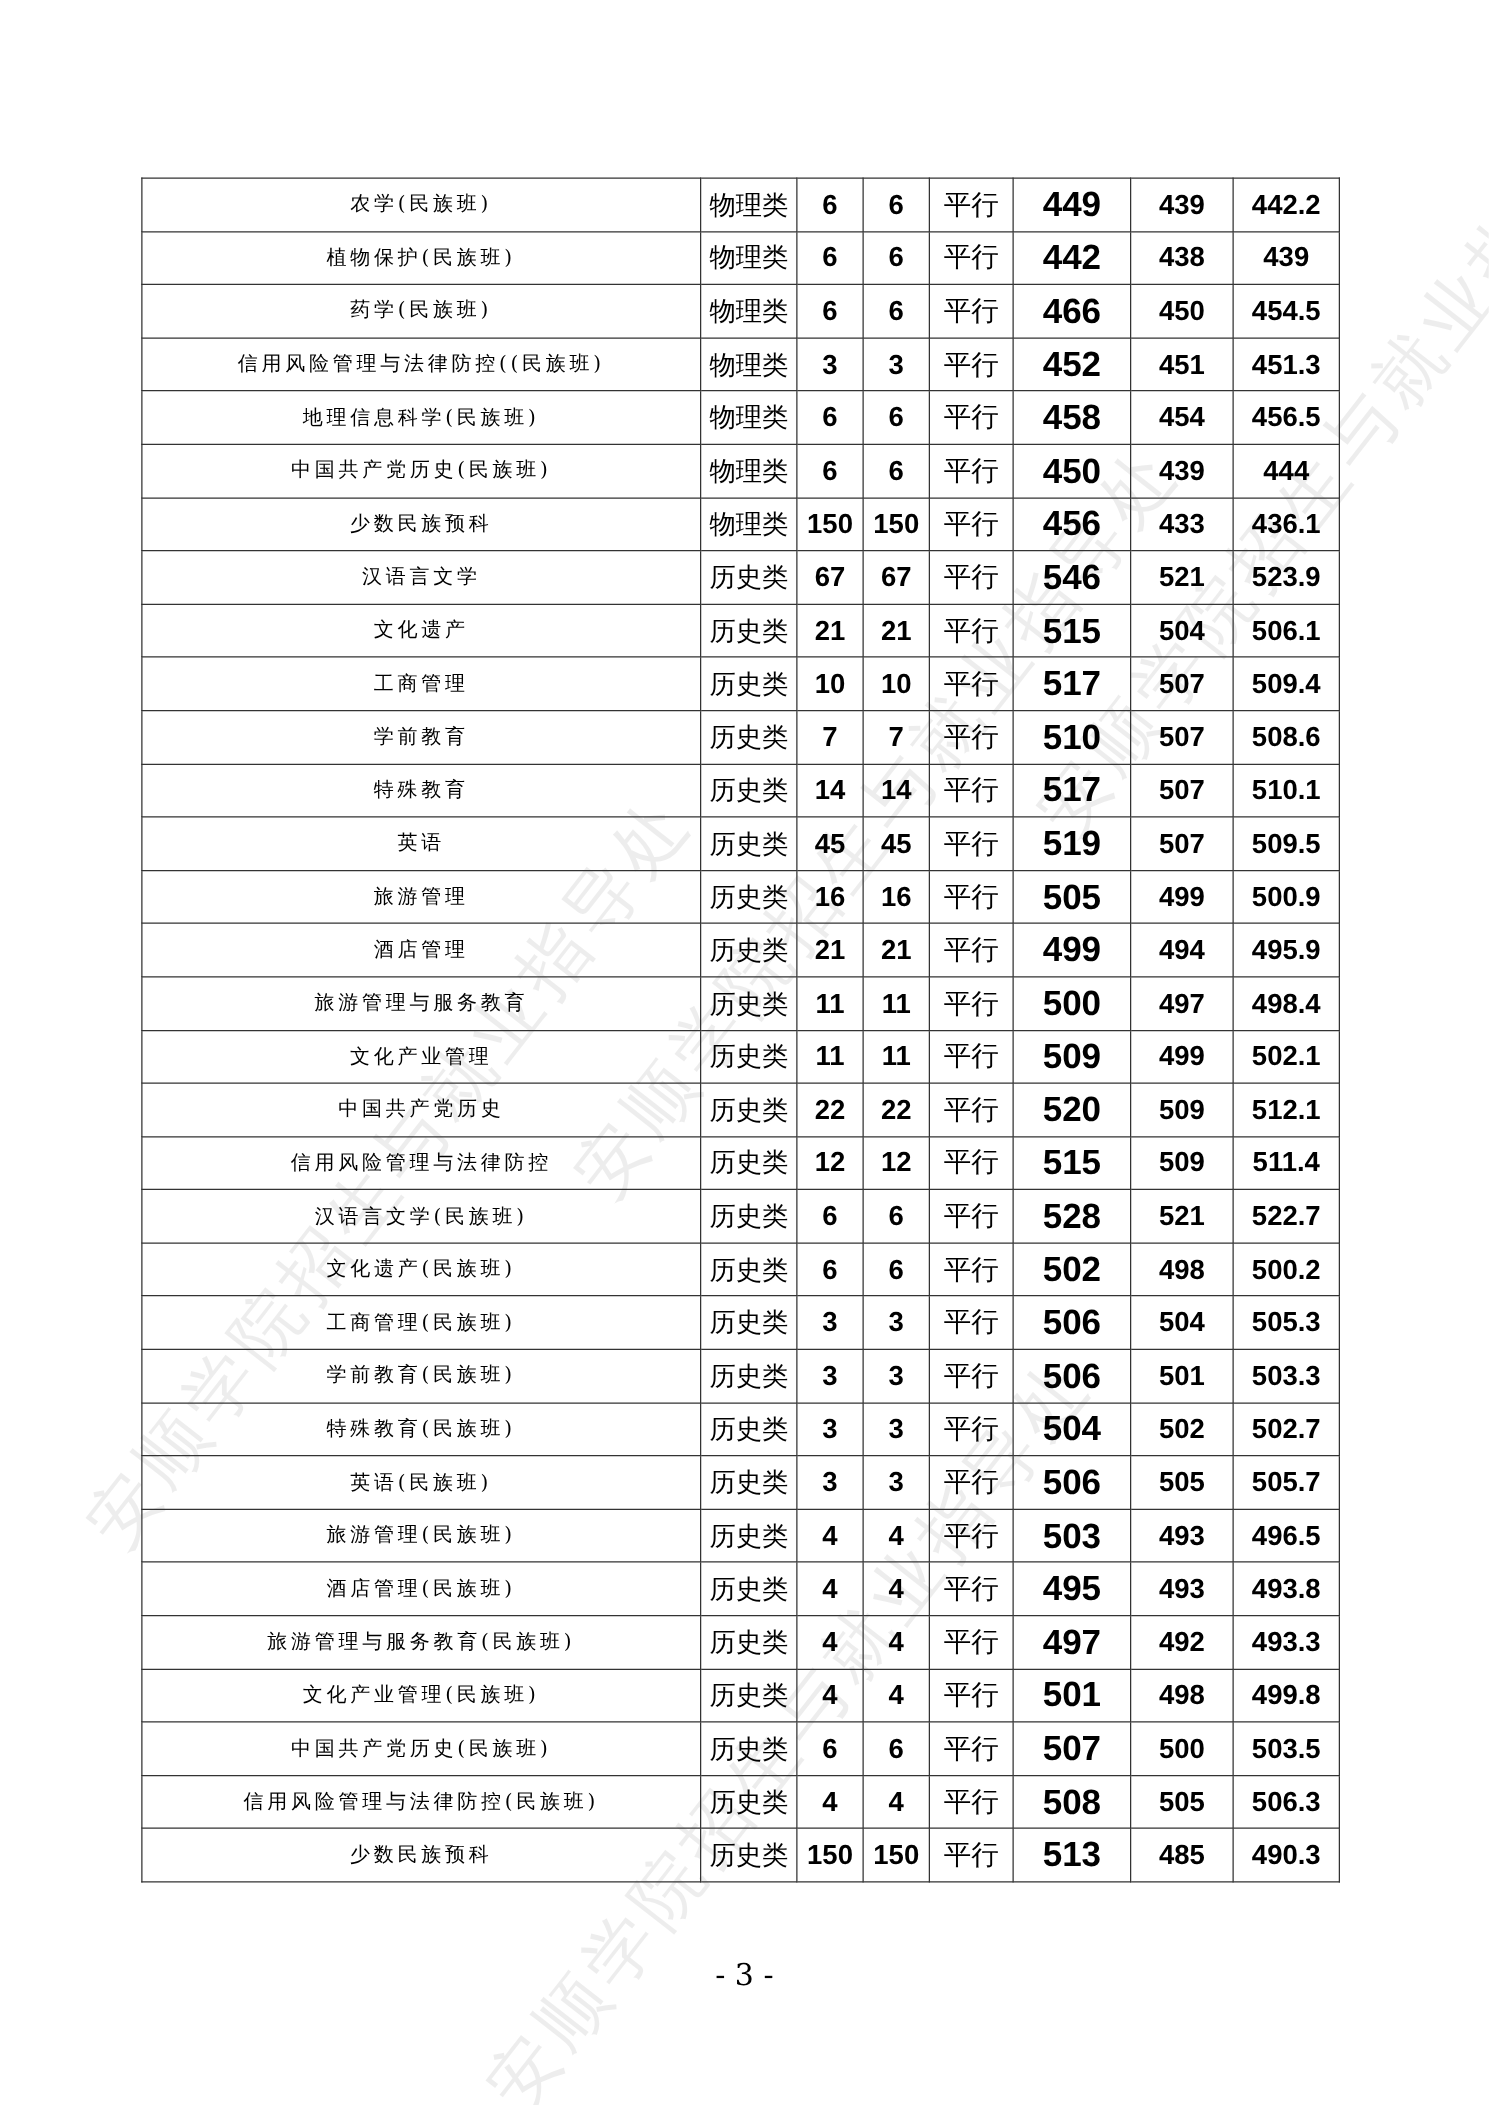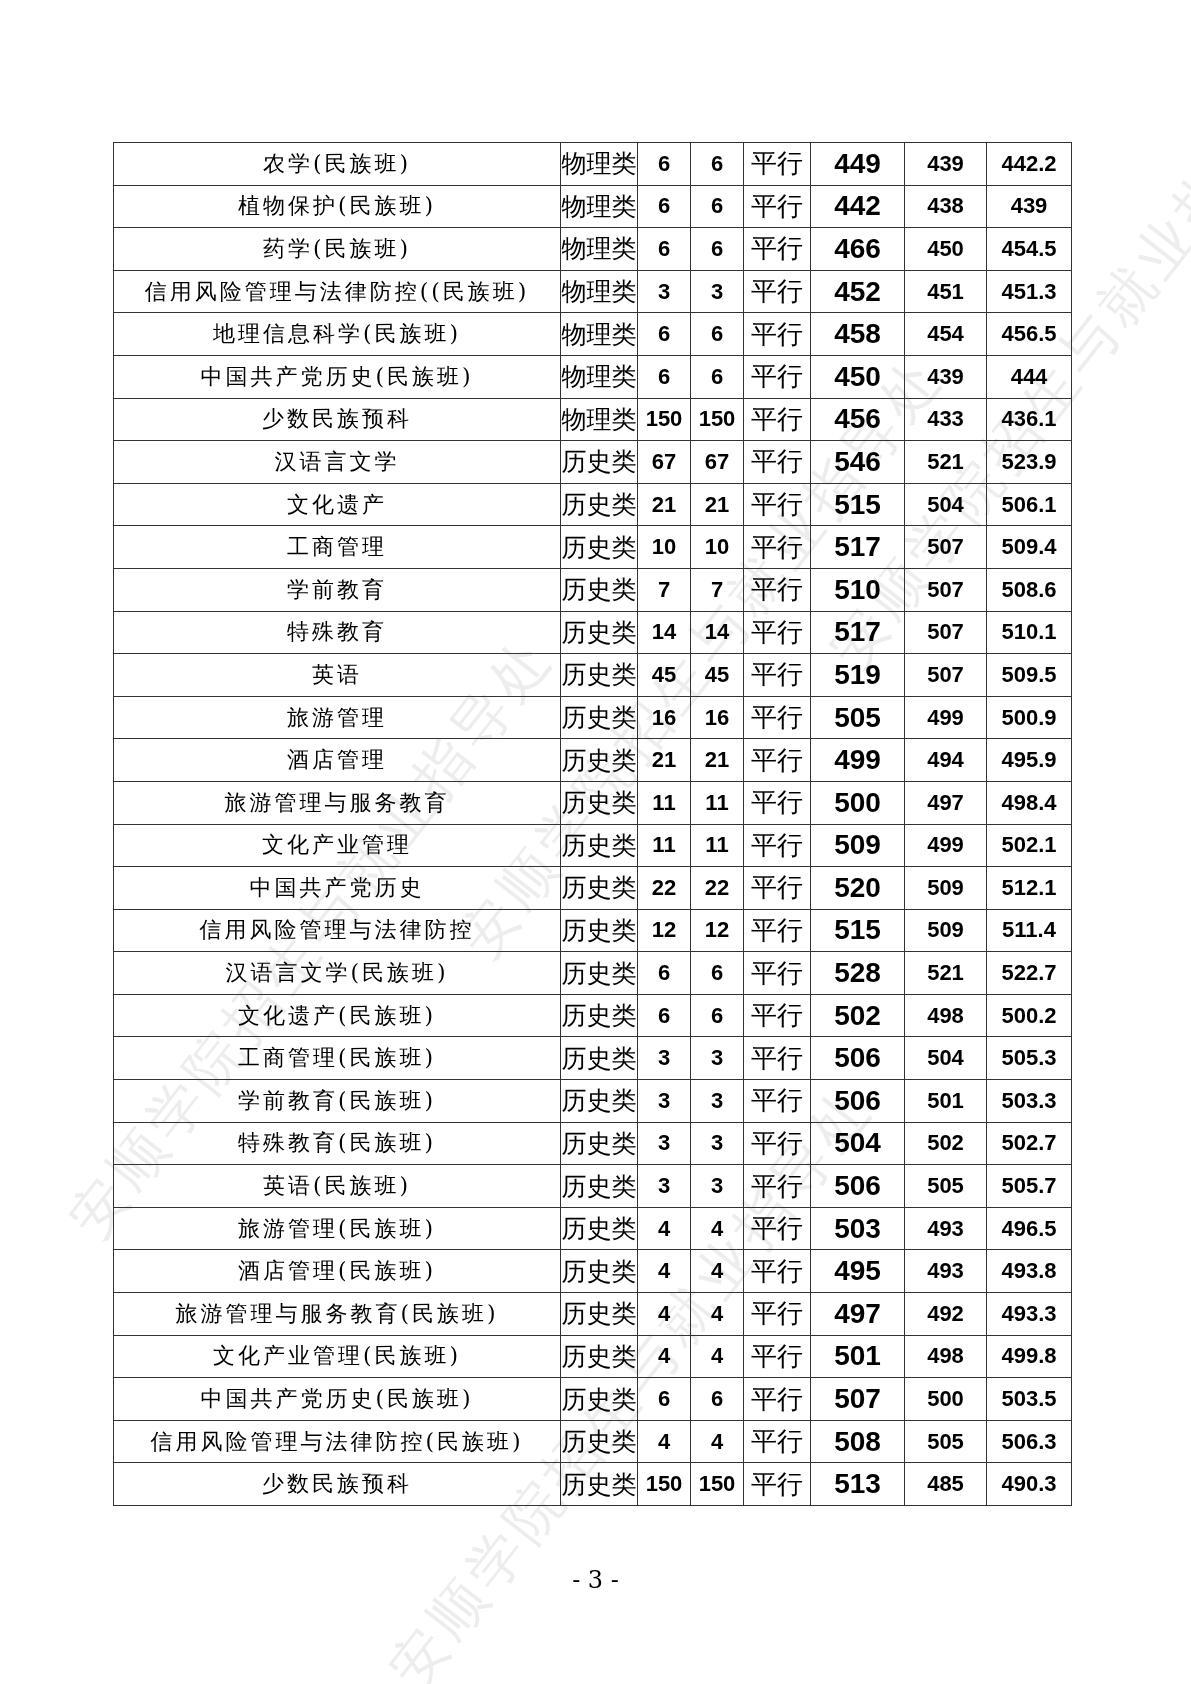--- a/index.html
+++ b/index.html
@@ -1,23 +1,23 @@
 <!DOCTYPE html>
 <html><head>
 <meta charset="utf-8">
 <style>
   html, body { margin: 0; padding: 0; background: #ffffff; }
   body { width: 1191px; height: 1684px; position: relative; overflow: hidden; font-family: "DejaVu Serif", "Liberation Serif", serif; color: #000; }
   .watermark { position: absolute; color: rgba(0,0,0,0.07); font-size: 56px; font-family: "DejaVu Serif", serif; transform: rotate(-52deg); white-space: nowrap; pointer-events: none; letter-spacing: 6px; }
   table.scores { position: absolute; left: 113px; top: 142px; border-collapse: collapse; table-layout: fixed; }
   table.scores td { border: 1.5px solid #333; height: 41.6px; padding: 0; text-align: center; vertical-align: middle; }
-  td.c-name { width: 446px; font-size: 22px; letter-spacing: 3px; font-family: "DejaVu Serif", "Liberation Serif", serif; padding-bottom: 4px; }
-  td.c-type { width: 76px; font-size: 25px; letter-spacing: 0px; font-family: "DejaVu Serif", serif; padding-top: 6px; }
+  td.c-name { width: 446px; font-size: 16px; letter-spacing: 3px; font-family: "DejaVu Serif", "Liberation Serif", serif; padding-bottom: 4px; }
+  td.c-type { width: 76px; font-size: 21px; letter-spacing: 0px; font-family: "DejaVu Serif", serif; padding-top: 6px; }
   td.c-n { width: 52px; font-size: 22px; font-weight: bold; font-family: "Liberation Sans", sans-serif; }
-  td.c-mode { width: 66px; font-size: 26px; font-family: "DejaVu Serif", serif; padding-top: 6px; }
+  td.c-mode { width: 66px; font-size: 22px; font-family: "DejaVu Serif", serif; padding-top: 6px; }
   td.c-max { width: 93px; font-size: 28px; font-weight: bold; font-family: "Liberation Sans", sans-serif; }
   td.c-min { width: 81px; font-size: 22px; font-weight: bold; font-family: "Liberation Sans", sans-serif; }
   td.c-avg { width: 84px; font-size: 22px; font-weight: bold; font-family: "Liberation Sans", sans-serif; margin-left: 32px; }
   .page-number { position: absolute; top: 1566px; left: 0; width: 1191px; text-align: center; font-size: 24px; font-family: "DejaVu Serif", serif; }
 </style>
 </head>
 <body>
 
 <div class="watermark" style="left:-60px; top:900px;">安顺学院招生与就业指导处</div>
 <div class="watermark" style="left:330px; top:620px;">安顺学院招生与就业指导处</div>

